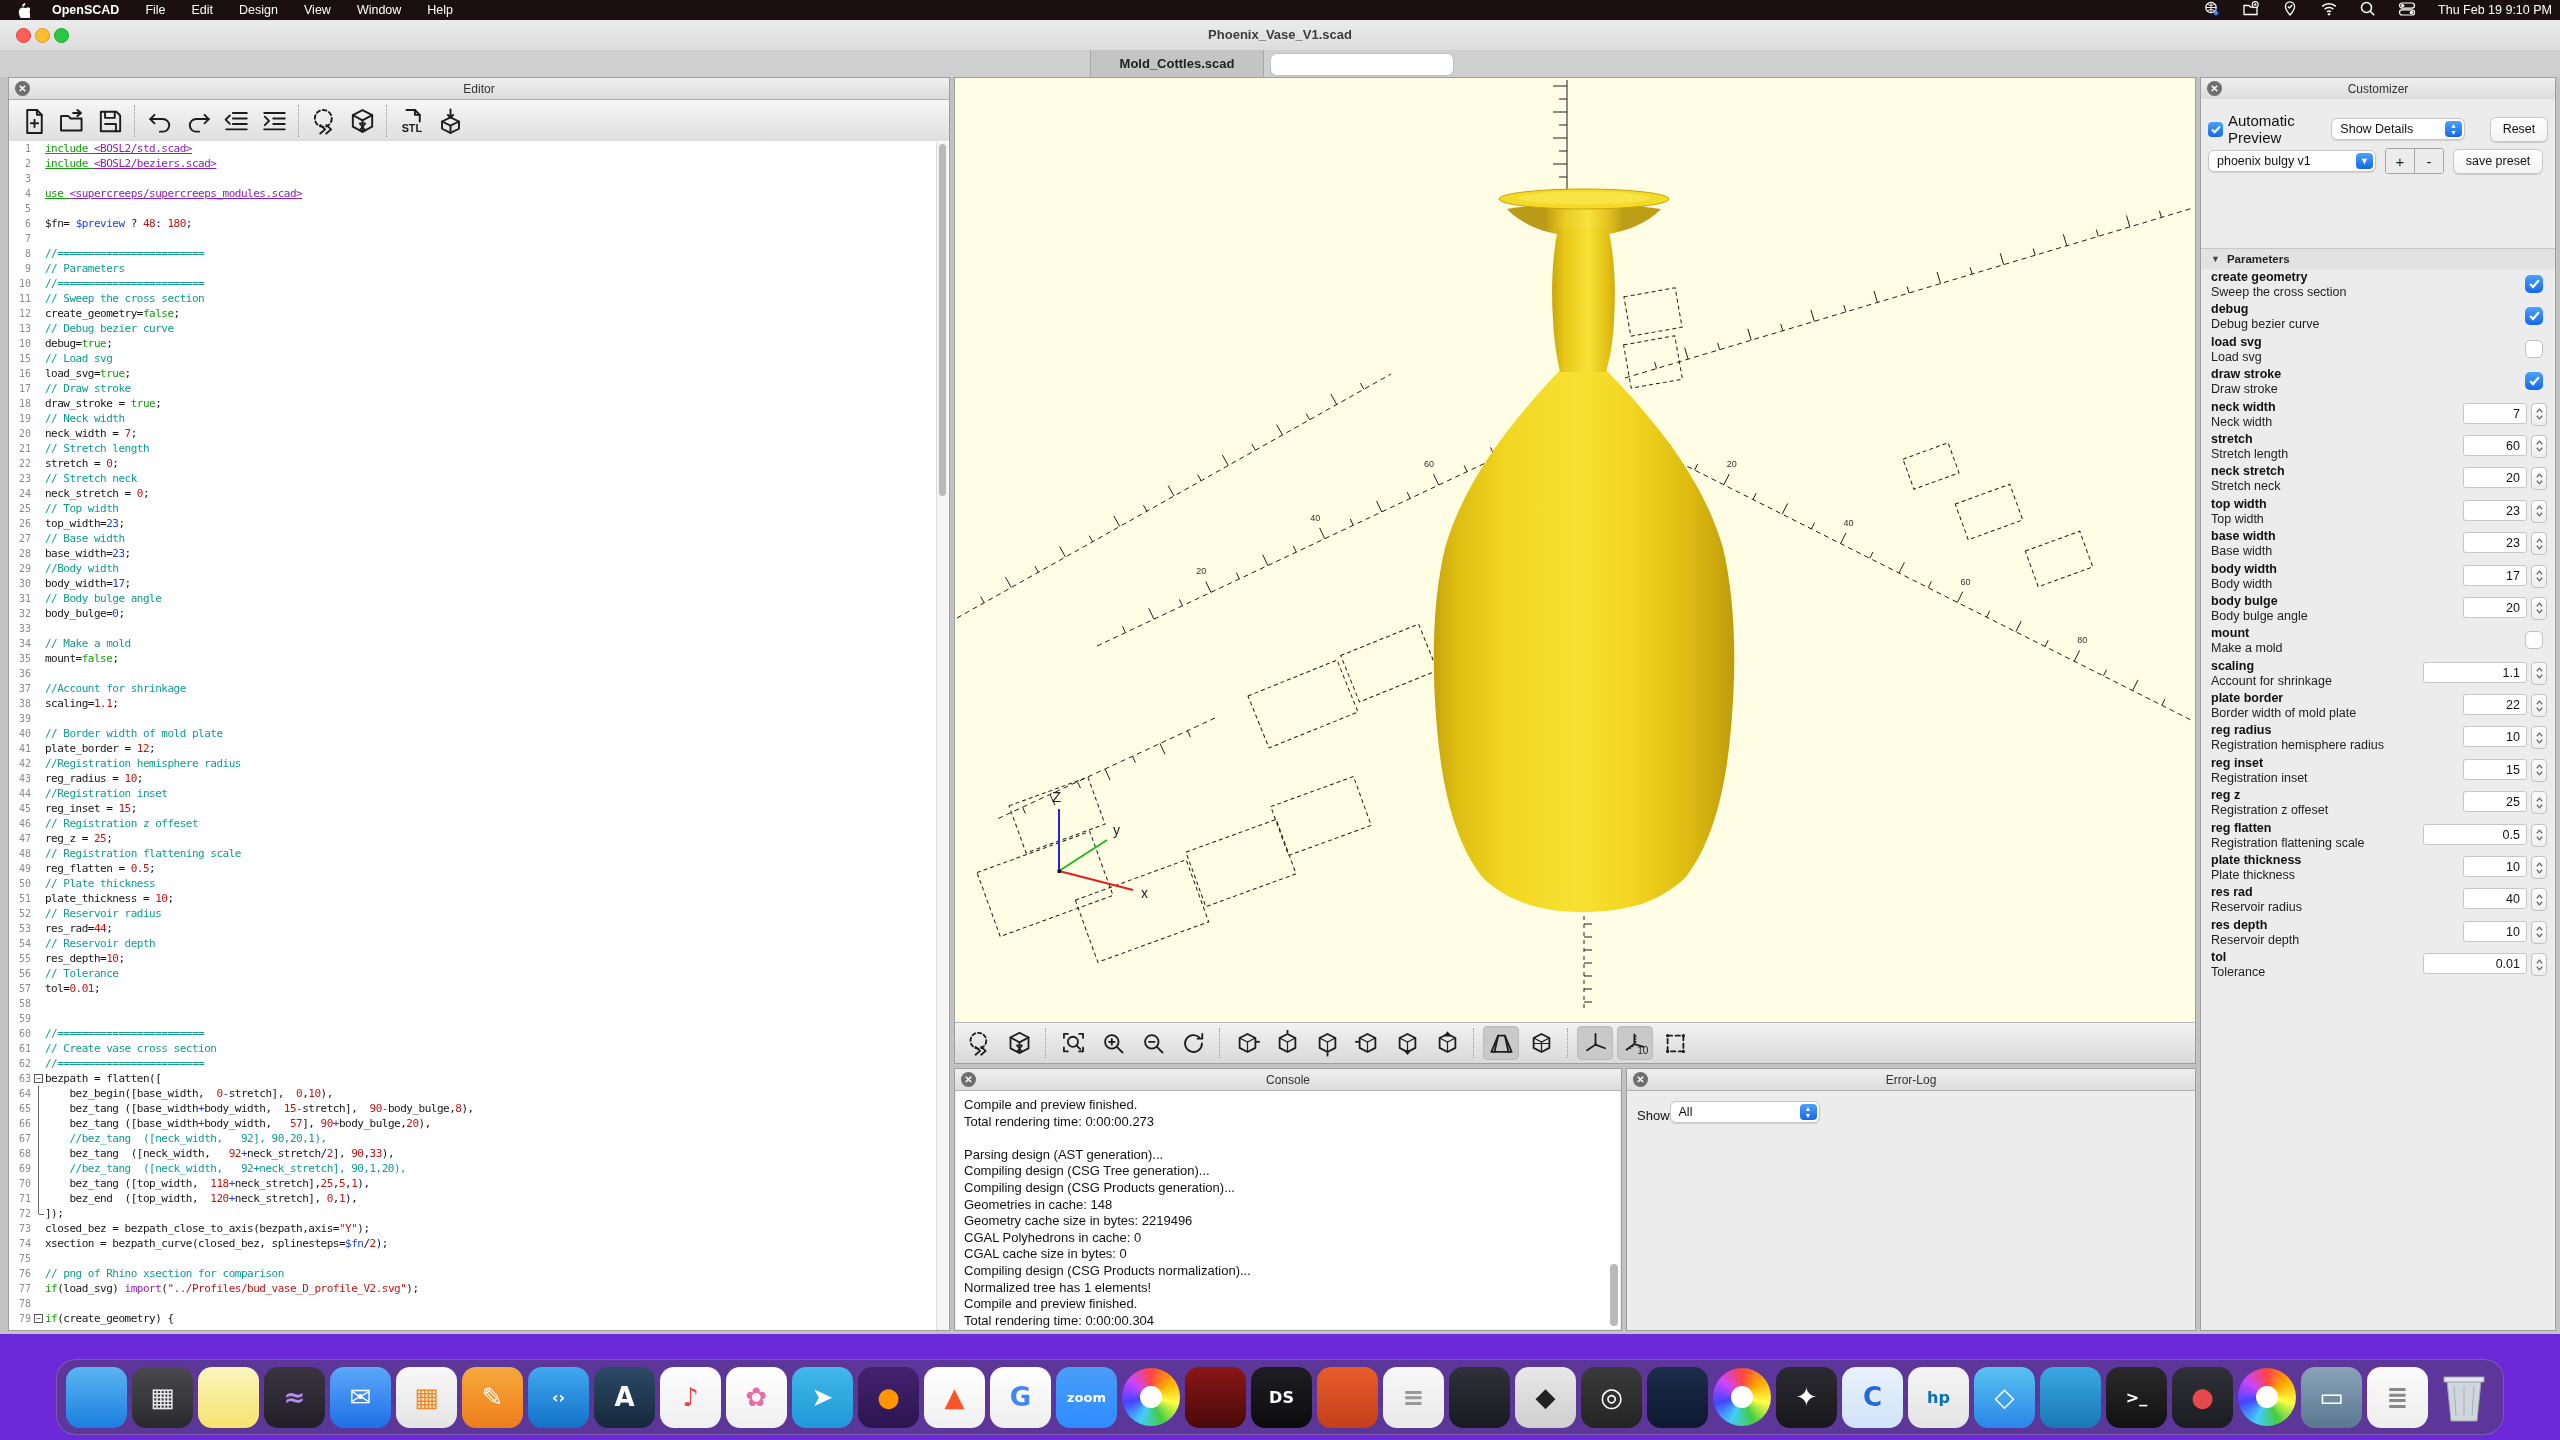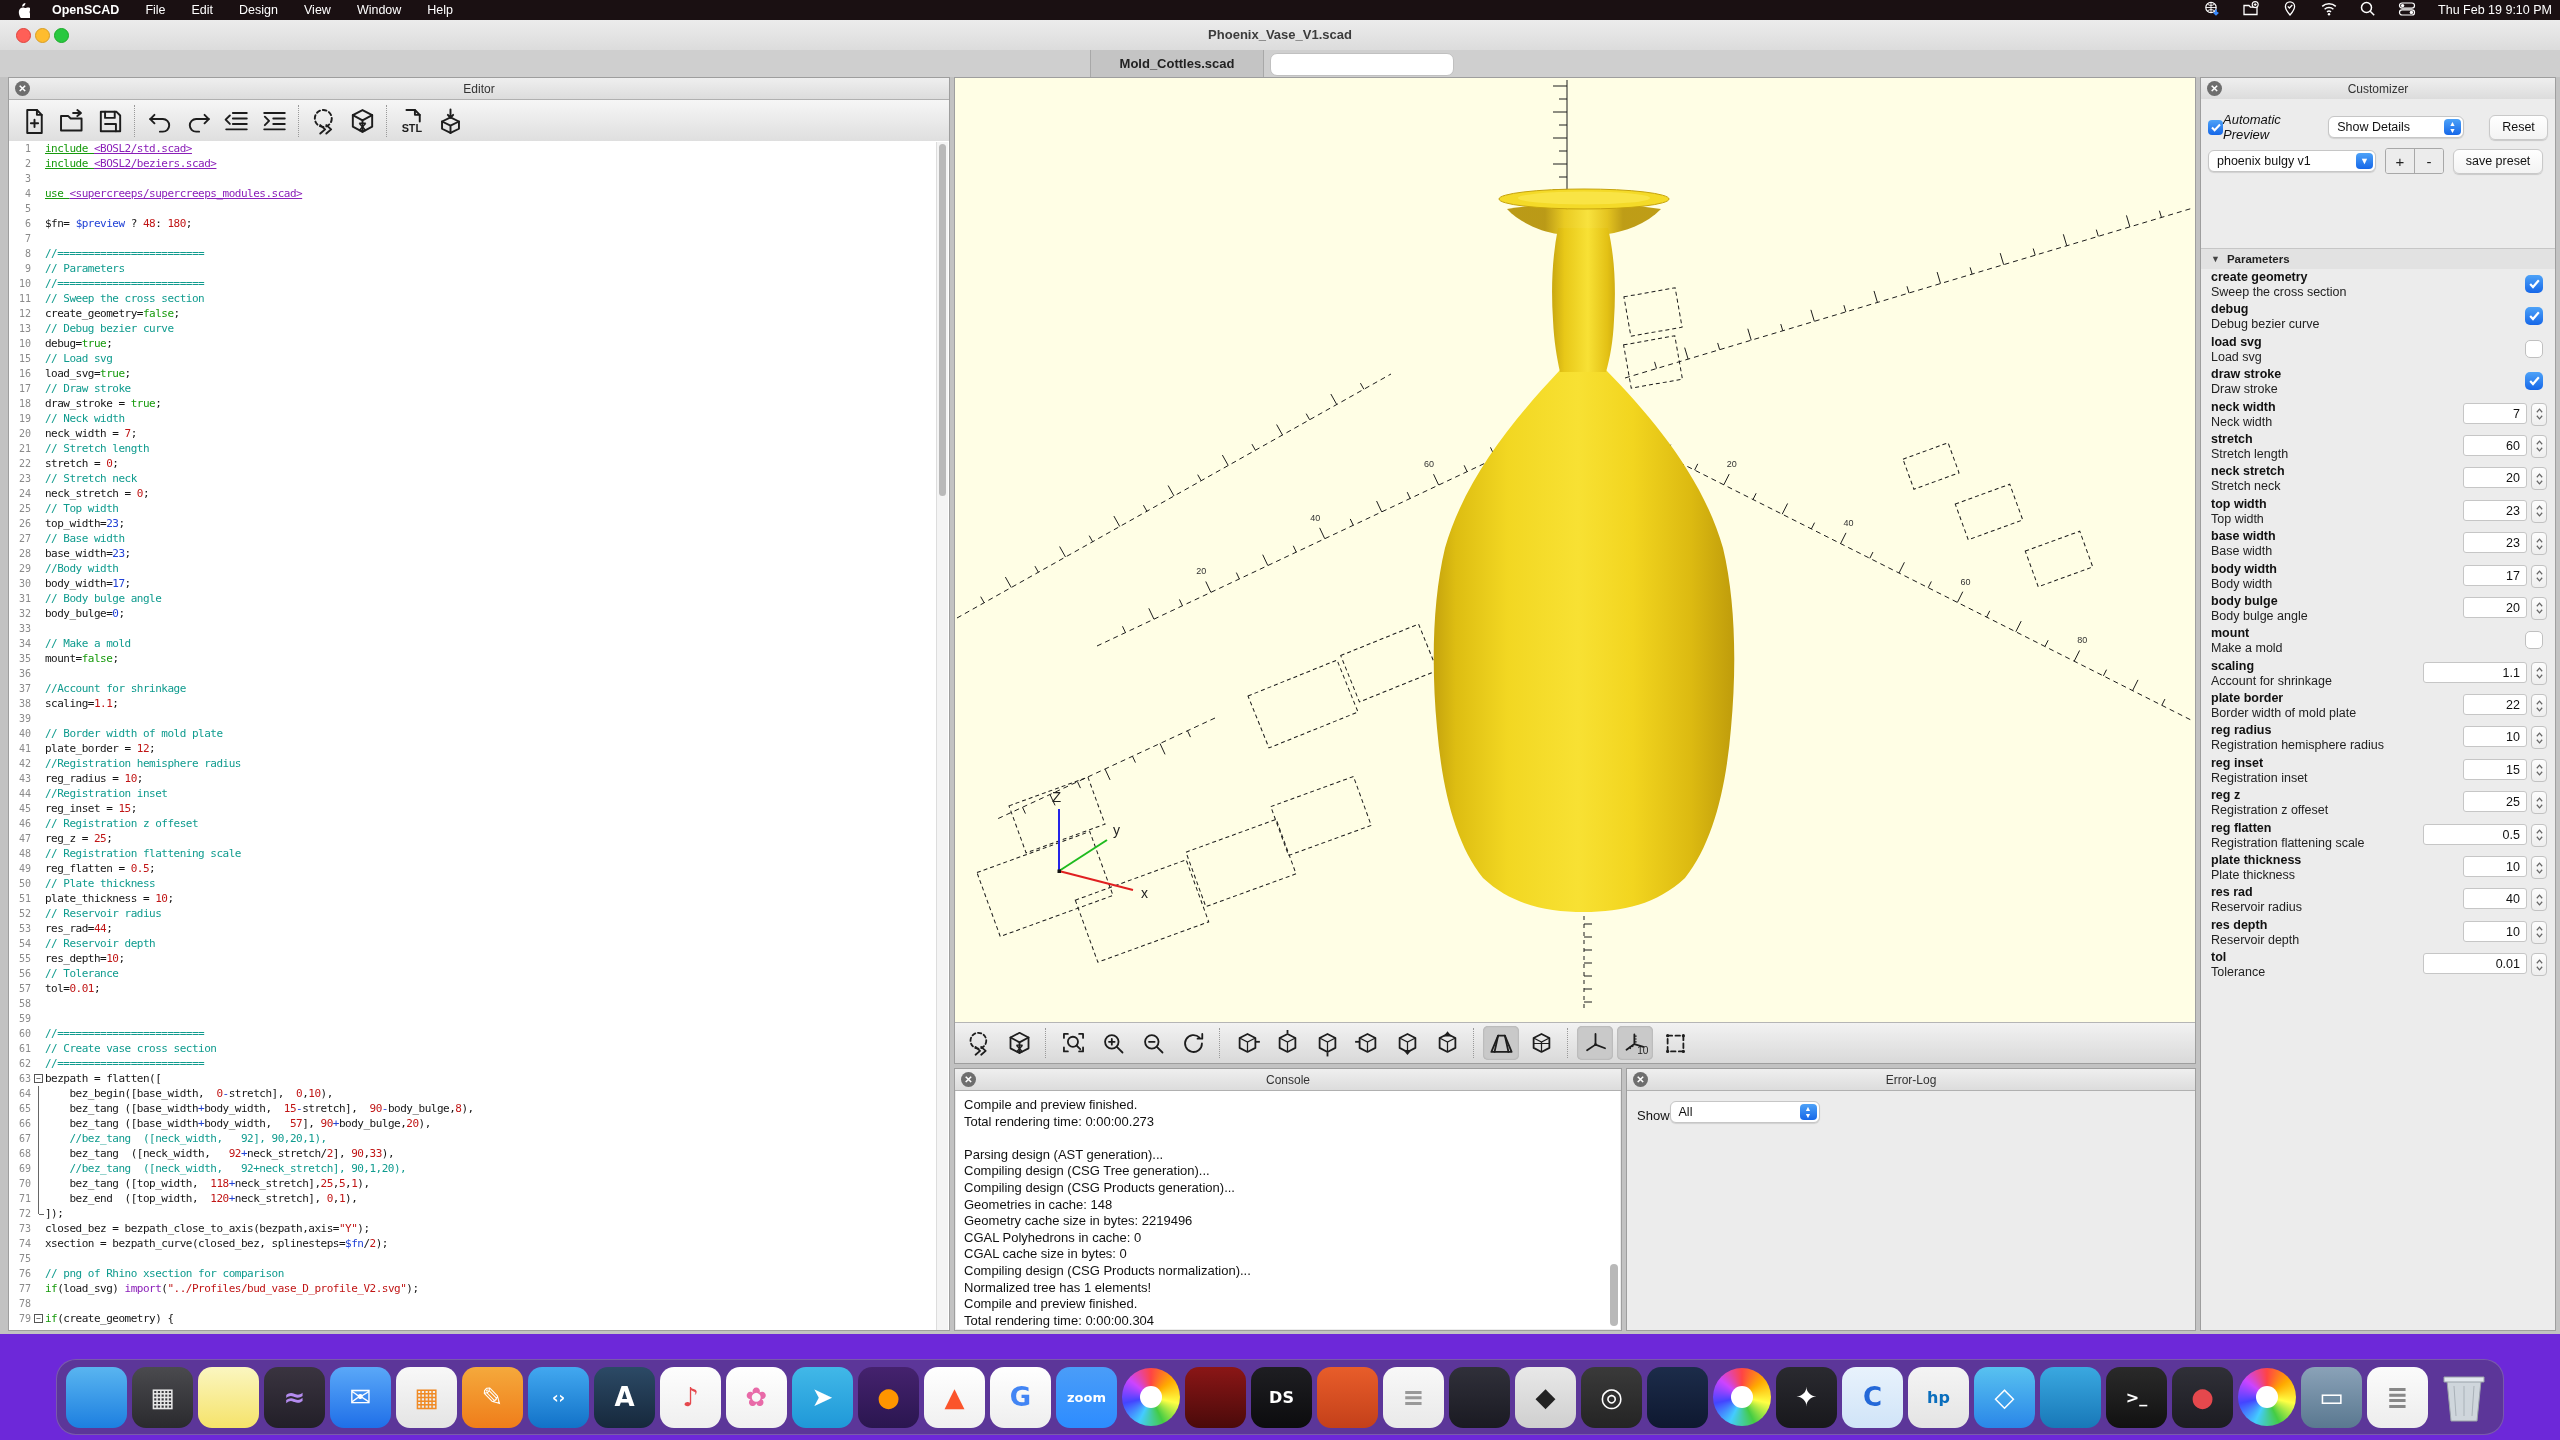--- a/index.html
+++ b/index.html
@@ -661,21 +661,21 @@
         <div class="pclose">✕</div>
         <span>Customizer</span>
       </div>
       <div id="custcontrols">
         <div class="crow" style="top:13px;">
           <div class="cb">
             <svg viewBox="0 0 12 11">
                 <path d="M2 5.5l2.6 2.8L10 2.5" stroke="#fff" stroke-width="2" fill="none"></path>
               </svg>
           </div>
-          <span style="font-size:13px;color:#111;width:107px;font-style:italic;">Automatic Preview</span>
+          <span style="margin-left:5px;font-size:15px;color:#111;width:107px;">Automatic Preview</span>
           <div class="combo" style="width:138px;">
             <span>Show Details</span>
             <span class="stepper">
                 <span>▲</span>
                 <span>▼</span>
               </span>
           </div>
           <div class="btn" style="width:58px;margin-left:25px;">Reset</div>
         </div>
         <div class="crow" style="top:49px;">

